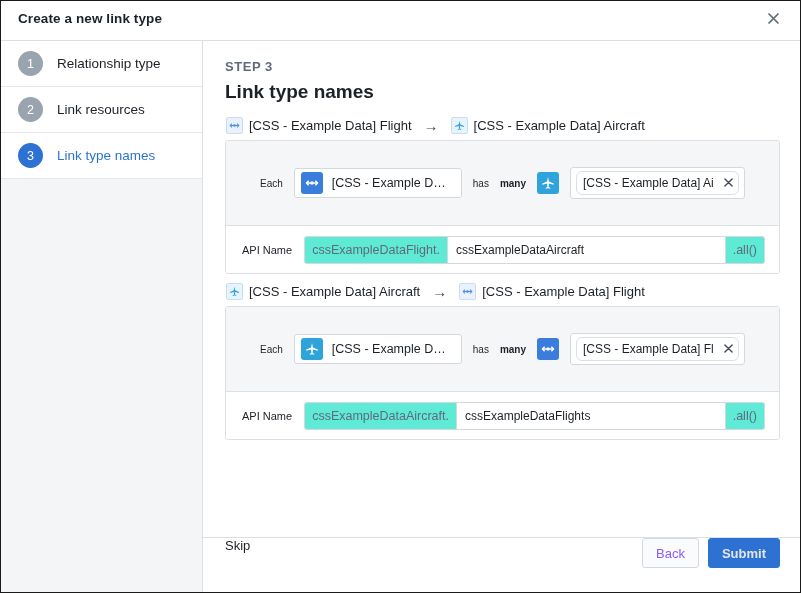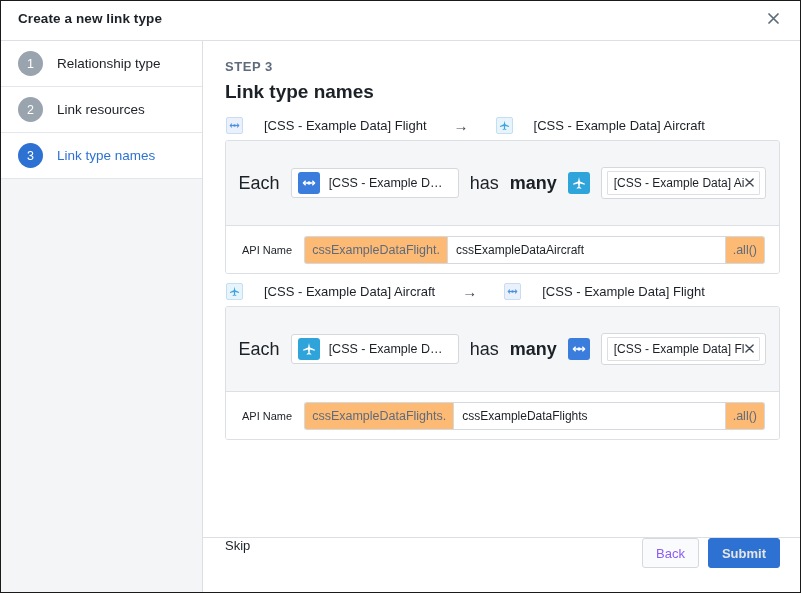--- a/index.html
+++ b/index.html
@@ -113,21 +113,21 @@
     font-weight: bold;
     color: #1c2127;
     margin-bottom: 14px;
   }
 
   
   .rel-group { margin-bottom: 9px; }
   .rel-head {
     display: flex;
     align-items: center;
-    gap: 21px;
+    gap: 6px;
     font-size: 13px;
     color: #1c2127;
     margin-bottom: 6px;
     padding-left: 1px;
     text-align: center;
   }
   .rel-head .arrow {
     color: #404854;
     font-size: 15px;
     margin: 0 6px;
@@ -169,21 +169,21 @@
   .card-top {
     background: #f5f6f7;
     border-bottom: 1px solid #dcdfe3;
     height: 85px;
     display: flex;
     align-items: center;
     justify-content: center;
     gap: 11px;
     padding: 0 16px;
   }
-  .word { font-size: 18px; color: #1c2127; white-space: nowrap; }
+  .word { font-size: 10px; color: #1c2127; white-space: nowrap; }
   .word.bold { font-weight: bold; }
 
   .sel-box {
     display: flex;
     align-items: center;
     gap: 9px;
     height: 30px;
     padding: 0 9px 0 6px;
     background: #ffffff;
     border: 1px solid #d5d9de;
@@ -210,21 +210,21 @@
     width: 175px;
   }
   .tag {
     flex: 1;
     min-width: 0;
     height: 24px;
     display: flex;
     align-items: center;
     padding: 0 4px 0 6px;
     border: 1px solid #dcdfe3;
-    border-radius: 1px;
+    border-radius: 6px;
     background: #fff;
   }
   .tag-text {
     flex: 1;
     min-width: 0;
     font-size: 12px;
     color: #1c2127;
     white-space: nowrap;
     overflow: hidden;
   }
@@ -253,21 +253,21 @@
   .api-input-group {
     flex: 1;
     display: flex;
     align-items: stretch;
     height: 28px;
     min-width: 0;
   }
   .api-addon {
     display: flex; align-items: center;
     padding: 0 7px;
-    background: #fdba74;
+    background: #5eead4;
     border: 1px solid #d5d9de;
     font-size: 12.5px;
     color: #5f6b7c;
     white-space: nowrap;
   }
   .api-addon.pre  { border-radius: 3px 0 0 3px; border-right: none; }
   .api-addon.post { border-radius: 0 3px 3px 0; border-left: none; }
   .api-input {
     flex: 1;
     min-width: 0;
@@ -478,21 +478,21 @@
                       <path d="M1 1 L9 9 M9 1 L1 9" stroke="#404854" stroke-width="1.5" stroke-linecap="round" fill="none"></path>
                     </svg>
                   </span>
                 </div>
               </div>
             </div>
 
             <div class="card-bottom">
               <span class="api-label">API Name</span>
               <div class="api-input-group">
-                <span class="api-addon pre">cssExampleDataFlights.</span>
+                <span class="api-addon pre">cssExampleDataAircraft.</span>
                 <input class="api-input" type="text" value="cssExampleDataFlights" style="">
                 <span class="api-addon post">.all()</span>
               </div>
             </div>
           </div>
         </div>
 
       </div>
 
       <div class="footer">

